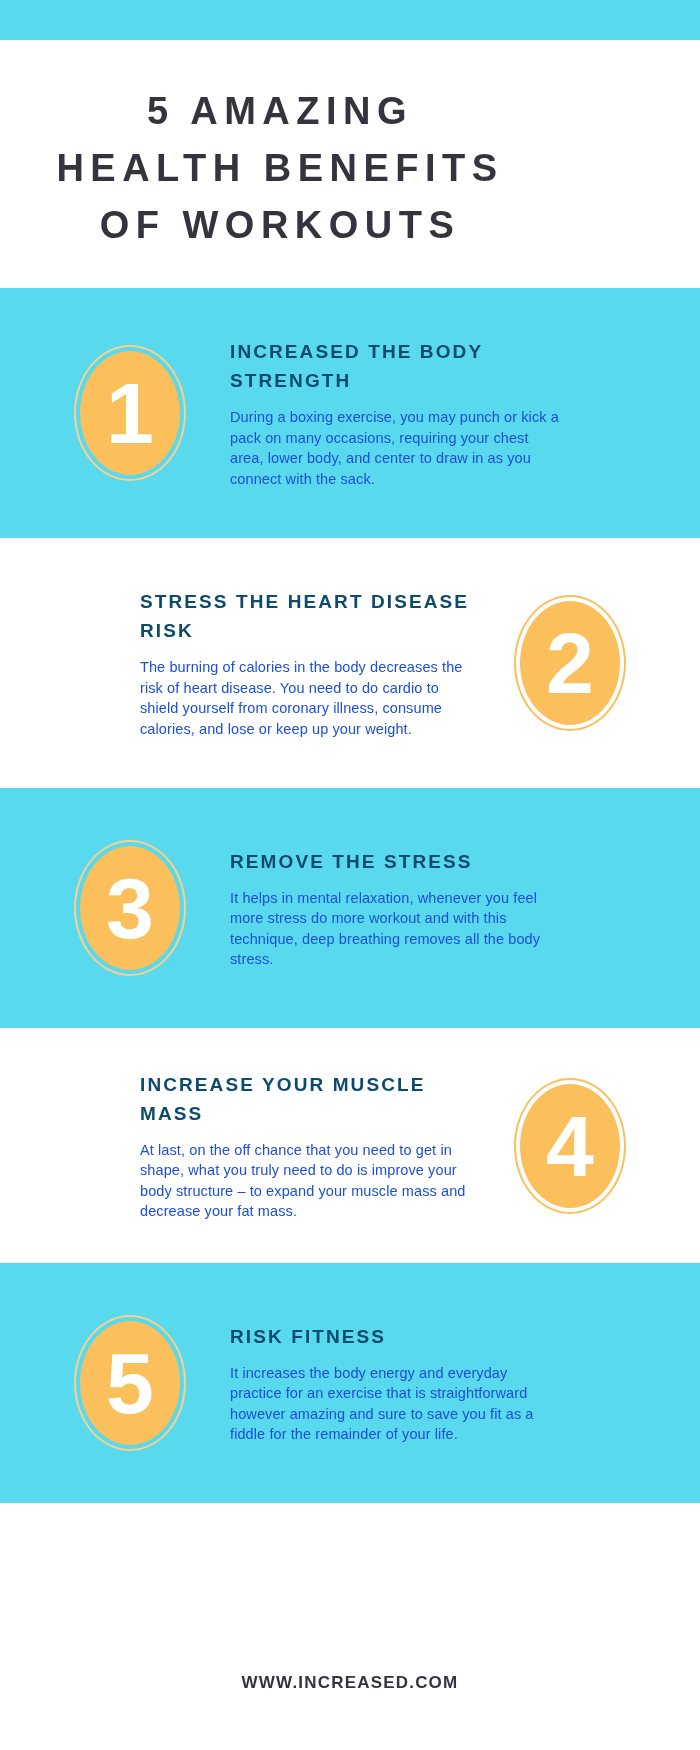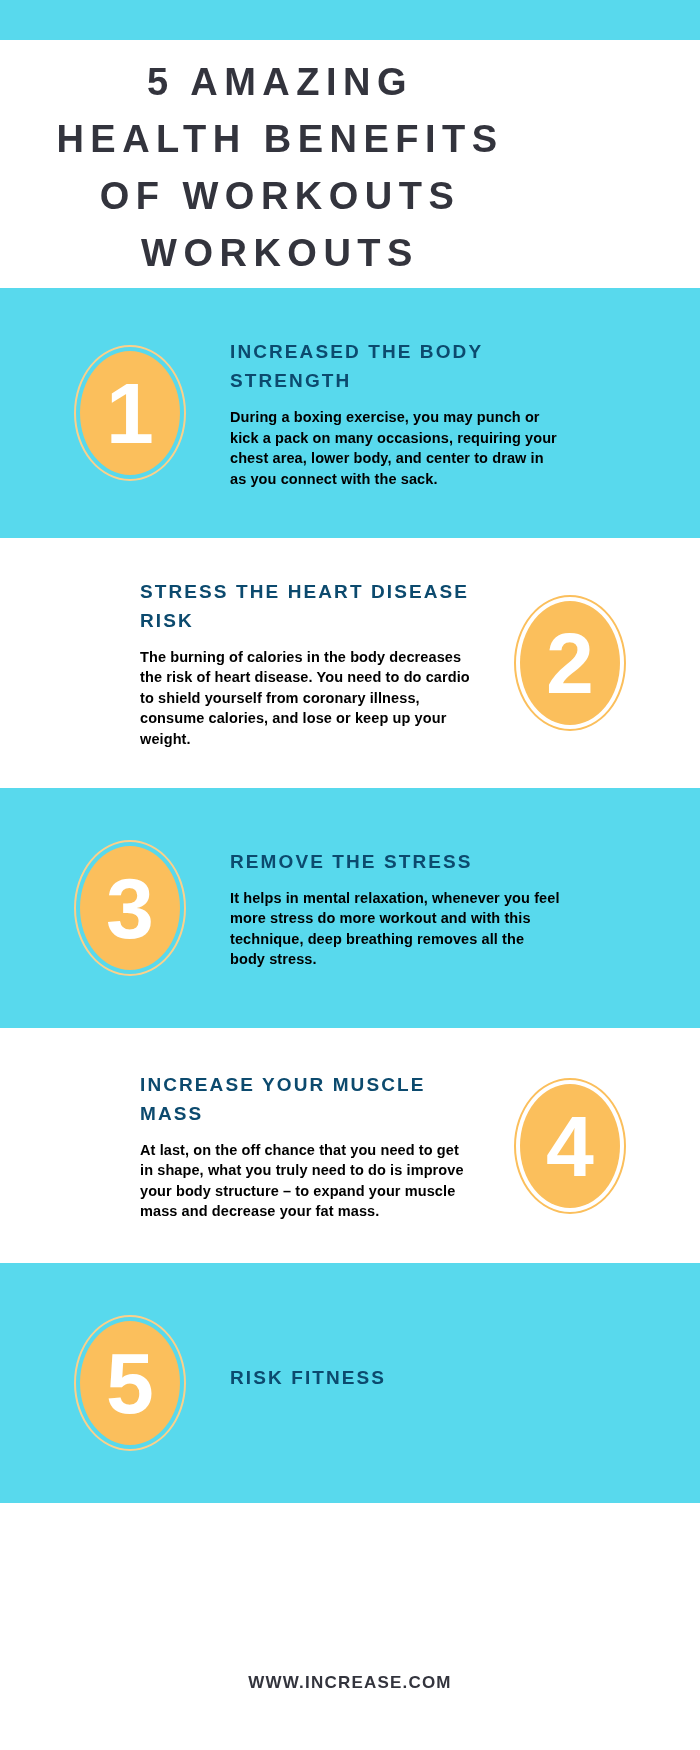--- a/index.html
+++ b/index.html
@@ -123,22 +123,22 @@
     font-size: 19px;
     font-weight: bold;
     letter-spacing: 2.1px;
     color: #0c4a6e;
     line-height: 29px;
     margin-bottom: 12px;
   }
   .item-body {
     font-family: "Liberation Sans", sans-serif;
     font-size: 14.5px;
-    font-weight: bold;
-    color: #000000;
+    font-weight: normal;
+    color: #1d4ed8;
     line-height: 20.5px;
     letter-spacing: 0.1px;
   }
 
   
   .footer {
     position: absolute;
     left: 0;
     bottom: 0;
     width: 700px;
@@ -160,21 +160,20 @@
 <body>
 
 <div class="page">
 
   <div class="top-bar"></div>
 
   <div class="title-block">
     <div class="title-line">5 AMAZING</div>
     <div class="title-line">HEALTH BENEFITS</div>
     <div class="title-line">OF WORKOUTS</div>
-    <div class="title-line">WORKOUTS</div>
   </div>
 
   <div class="band cyan" style="top:288px;height:250px;">
     <div class="band-inner">
       <div class="badge">
         <div class="badge-ring"></div>
         <div class="badge-oval"></div>
         <div class="badge-num">1</div>
       </div>
       <div class="text-col">
@@ -228,21 +227,22 @@
 
   <div class="band cyan" style="top:1263px;height:240px;">
     <div class="band-inner">
       <div class="badge">
         <div class="badge-ring"></div>
         <div class="badge-oval"></div>
         <div class="badge-num">5</div>
       </div>
       <div class="text-col">
         <div class="item-heading">RISK FITNESS</div>
+        <div class="item-body">It increases the body energy and everyday practice for an exercise that is straightforward however amazing and sure to save you fit as a fiddle for the remainder of your life.</div>
       </div>
     </div>
   </div>
 
   <div class="footer">
-    <div class="footer-url">WWW.INCREASE.COM</div>
+    <div class="footer-url">WWW.INCREASED.COM</div>
   </div>
 
 </div>
 
 </body></html>

